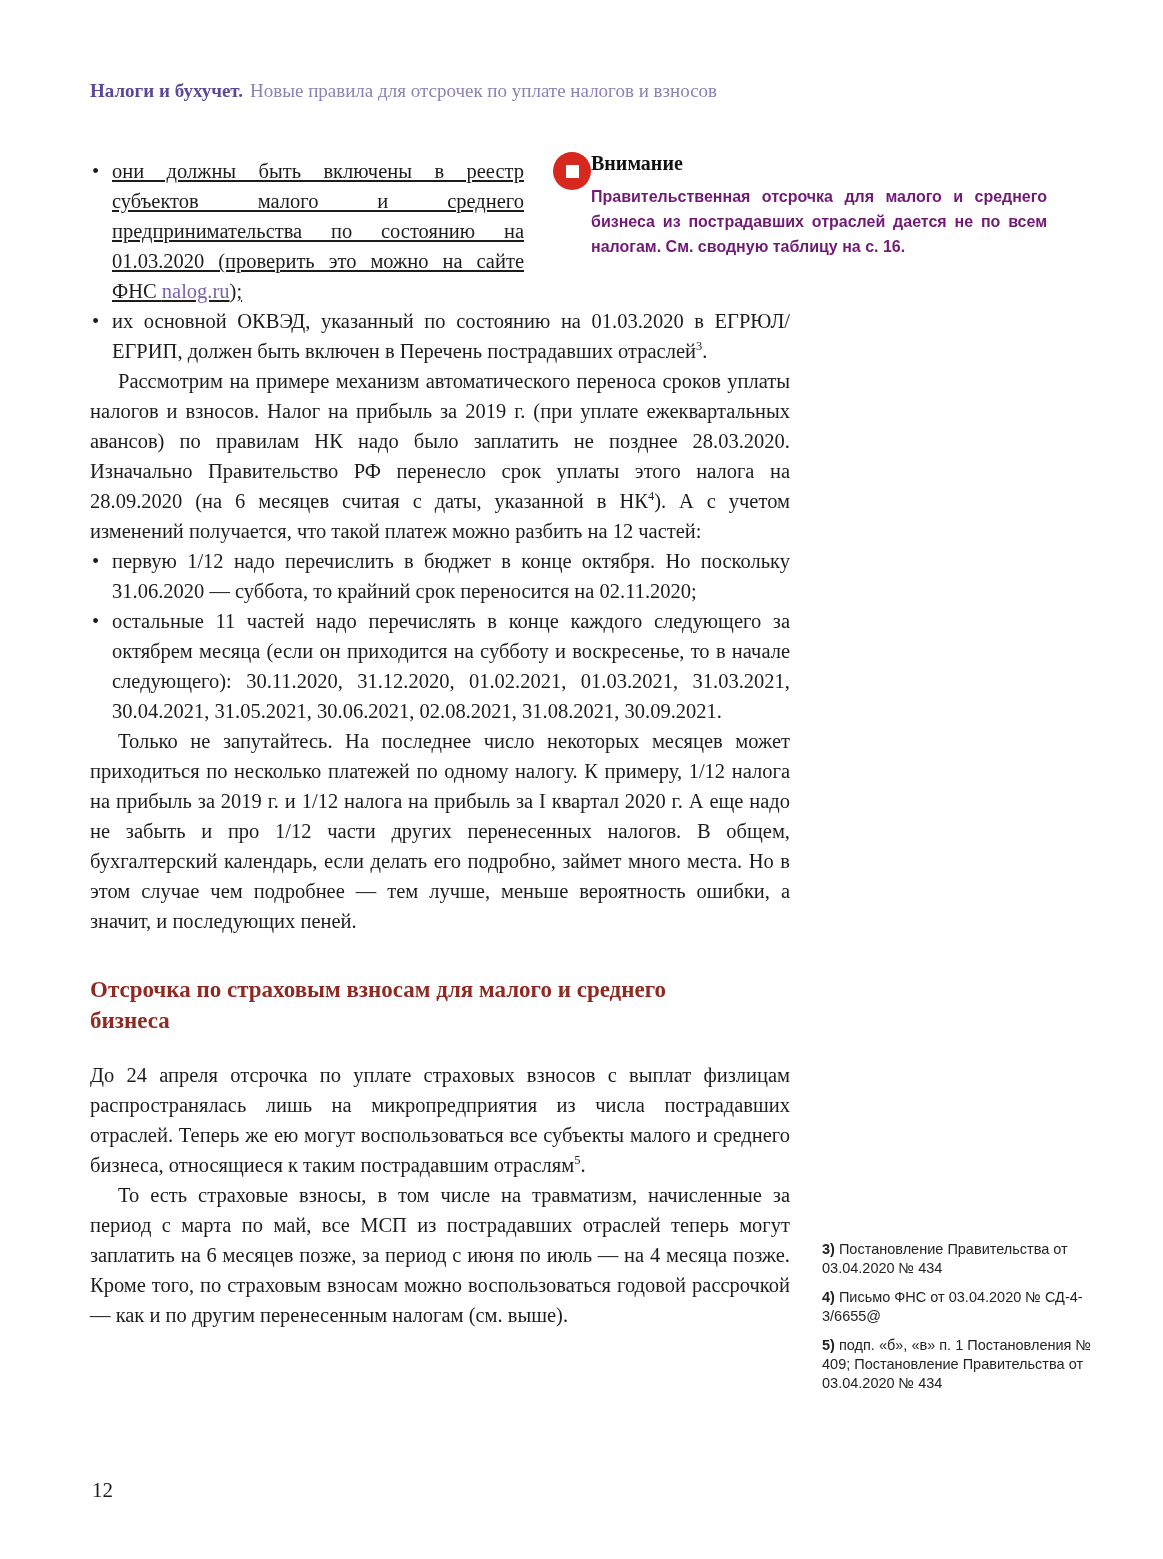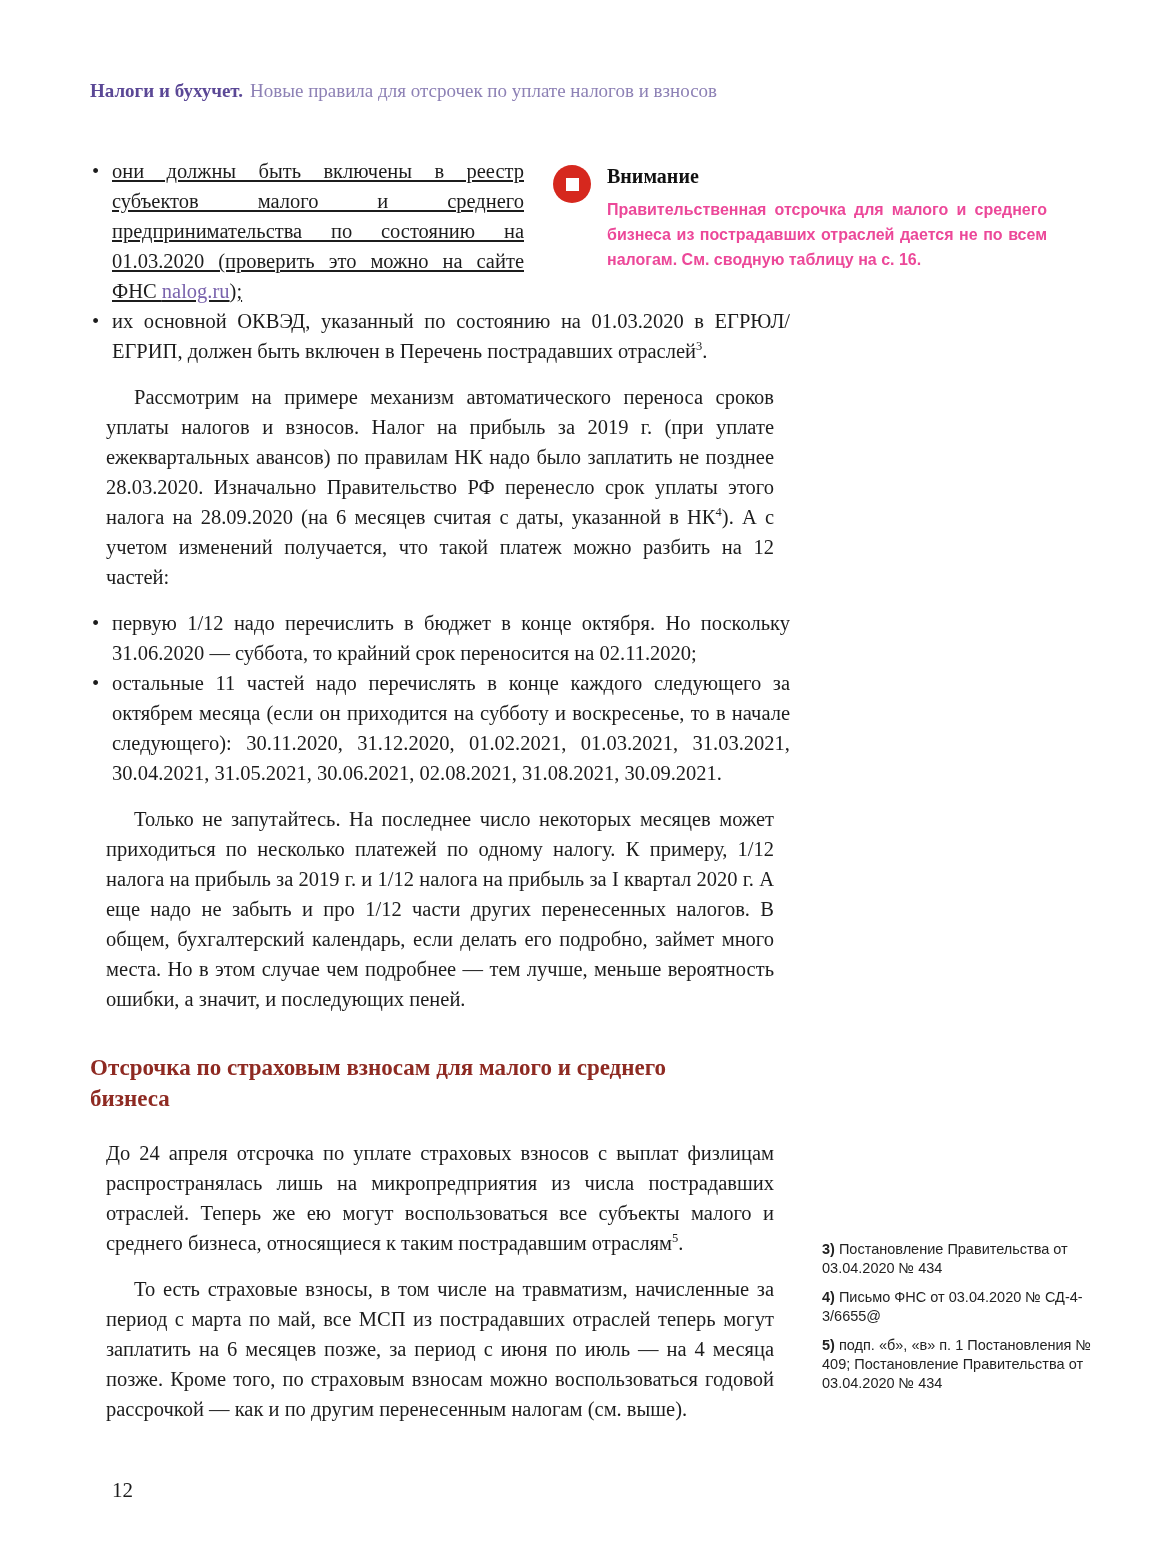--- a/index.html
+++ b/index.html
@@ -24,58 +24,57 @@
     font-size: 19px;
     white-space: nowrap;
   }
   .brand { color: var(--brand-purple, #5b4896); font-weight: bold; }
   .subtitle { color: var(--subtitle-purple, #8d81b5); margin-left: 7px; margin-top: 33px; }
 
   
   .attention {
     position: absolute;
     left: 553px;
-    top: 165px;
+    top: 152px;
     width: 494px;
     display: flex;
-    gap: 16px;
   }
   .att-icon {
     flex: 0 0 38px;
     width: 38px; height: 38px;
     border-radius: 50%;
     background: var(--attention-red, #d6281e);
     display: flex; align-items: center; justify-content: center;
   }
   .att-square { width: 13px; height: 13px; background: #ffffff; display: block; }
   .att-title { font-weight: bold; font-size: 20px; margin-bottom: 9px; color: #111; }
   .att-body {
     font-family: "Liberation Sans", "DejaVu Sans", sans-serif;
     font-weight: bold;
     font-size: 16px;
     line-height: 25px;
-    color: #ec4899;
+    color: #701a75;
     text-align: justify;
   }
 
   
   .body-col {
     position: absolute;
     left: 90px;
     top: 156px;
     width: 700px;
     font-size: 20.5px;
     line-height: 30px;
     text-align: justify;
   }
   .bullets { list-style: none; }
   .bullet { position: relative; padding-left: 22px; }
   .bullet::before { content: "\2022"; position: absolute; left: 2px; }
   .bullet.narrow { width: 434px; text-decoration: underline; }
-  .para { margin: 16px; }
+  .para { margin: 0; }
   .para.indent { text-indent: 28px; }
   sup { font-size: 12.5px; line-height: 0; vertical-align: super; }
   a.link { color: var(--link-purple, #7a63ad); text-decoration: none; cursor: pointer; }
 
   .section-heading {
     font-size: 23px;
     line-height: 31px;
     font-weight: bold;
     color: var(--heading-red, #8e2a22);
     max-width: 640px;
@@ -96,21 +95,20 @@
   }
   .footnote { margin-bottom: 10px; }
   .fn-num { font-weight: bold; }
 
   .page-number {
     position: absolute;
     left: 92px;
     top: 1478px;
     font-size: 21px;
     color: #1c1c1c;
-    margin-left: 20px;
   }
 </style>
 </head>
 <body>
 
 <div class="page" lang="ru">
 
   <header class="doc-header">
     <span class="brand">Налоги и бухучет.</span><span class="subtitle">Новые правила для отсрочек по уплате налогов и взносов</span>
   </header>

